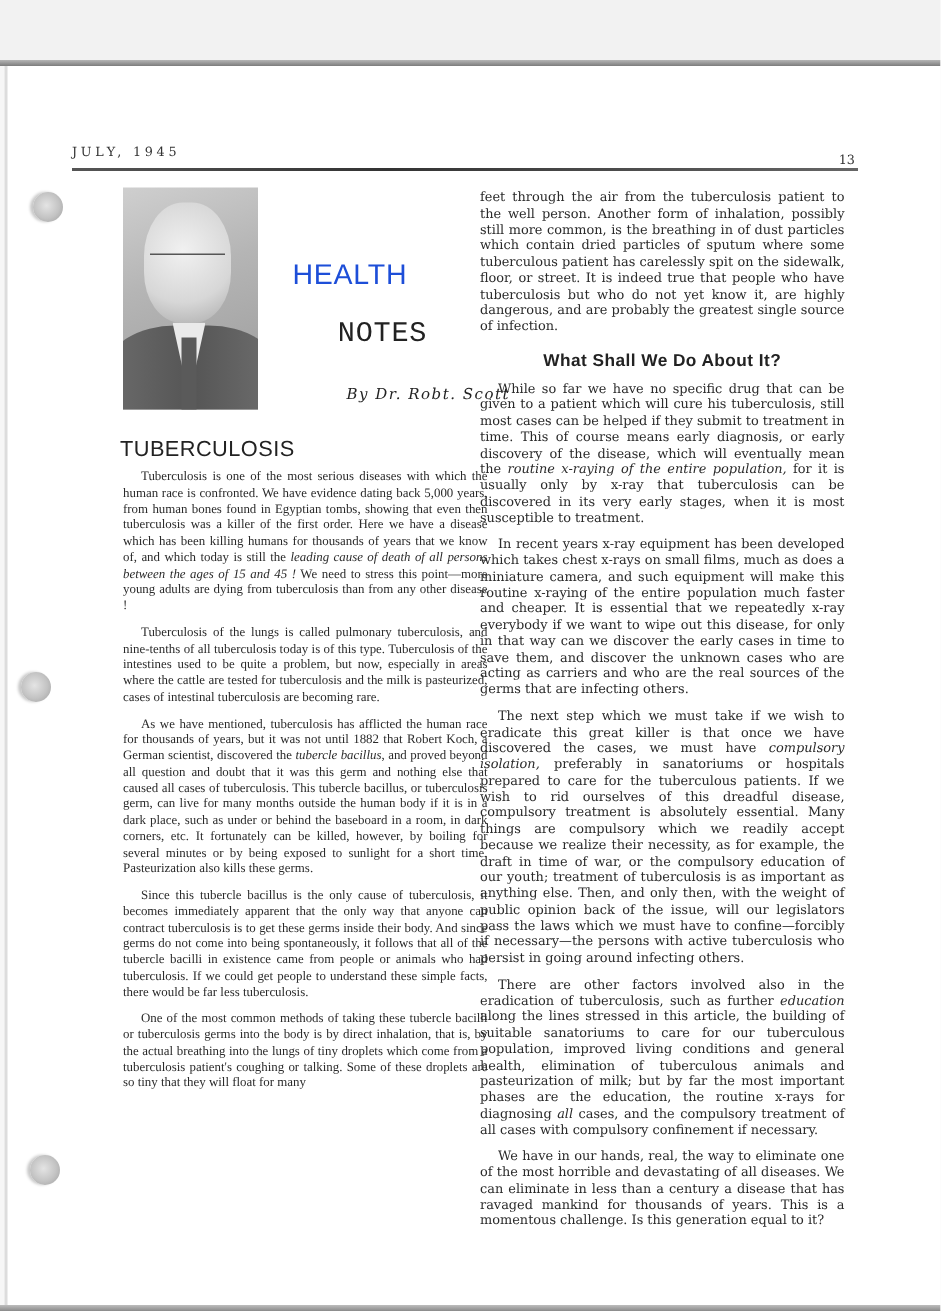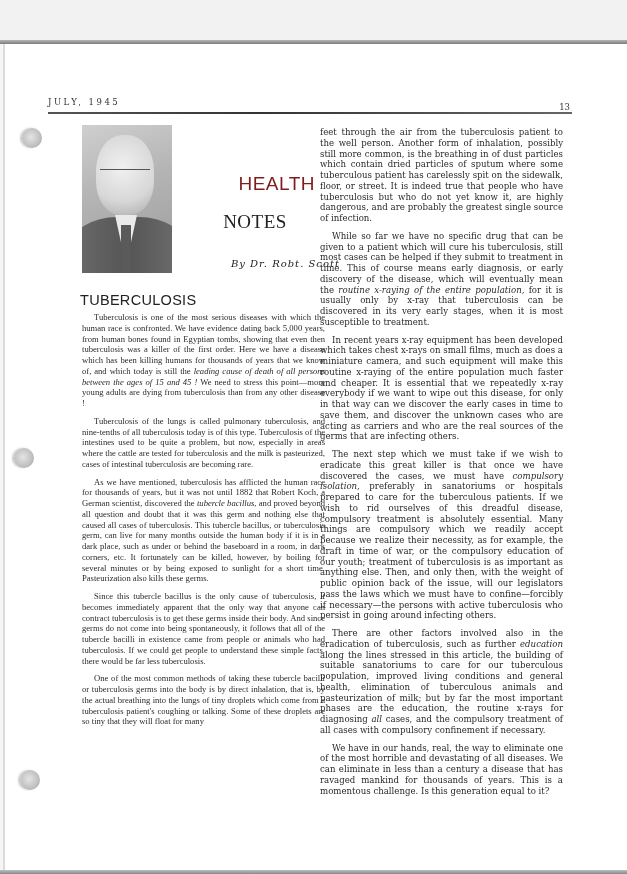--- a/index.html
+++ b/index.html
@@ -65,25 +65,25 @@
     background:#eaeaea;
     clip-path:polygon(0 0,100% 0,60% 100%,40% 100%);
   }
   .portrait .tie {
     position:absolute; left:39px; top:100px; width:10px; height:50px;
     background:#5a5a5a;
   }
   .health {
     position:absolute; left:195px; top:173px; width:120px;
     font-family:"Liberation Sans", sans-serif; font-size:19px; letter-spacing:0.5px;
-    text-align:right; color:#7f1d1d;
+    text-align:left; color:#1d4ed8;
   }
   .notes {
     position:absolute; left:195px; top:211px; width:120px;
-    font-family:Liberation Serif, serif; font-size:19px; letter-spacing:0.5px;
+    font-family:Liberation Mono, monospace; font-size:19px; letter-spacing:0.5px;
     text-align:center; color:#222;
   }
   .byline {
     position:absolute; left:200px; top:258px; width:140px;
     font-size:10px; font-style:italic; letter-spacing:1px; text-align:right;
   }
   .title {
     position:absolute; left:80px; top:292px; width:240px;
     font-family:"Liberation Sans", sans-serif; font-size:14.5px; text-align:left; letter-spacing:0.3px;
   }
@@ -136,20 +136,21 @@
 <div class="col col-left">
     <p><span>Tuberculosis is one of the most serious diseases with which the human race is confronted. We have evidence dating back 5,000 years, from human bones found in Egyptian tombs, showing that even then tuberculosis was a killer of the first order. Here we have a disease which has been killing humans for thousands of years that we know of, and which today is still the </span><em>leading cause of death of all persons between the ages of 15 and 45 !</em><span> We need to stress this point—more young adults are dying from tuberculosis than from any other disease !</span></p>
     <p><span>Tuberculosis of the lungs is called pulmonary tuberculosis, and nine-tenths of all tuberculosis today is of this type. Tuberculosis of the intestines used to be quite a problem, but now, especially in areas where the cattle are tested for tuberculosis and the milk is pasteurized, cases of intestinal tuberculosis are becoming rare.</span></p>
     <p><span>As we have mentioned, tuberculosis has afflicted the human race for thousands of years, but it was not until 1882 that Robert Koch, a German scientist, discovered the </span><em>tubercle bacillus</em><span>, and proved beyond all question and doubt that it was this germ and nothing else that caused all cases of tuberculosis. This tubercle bacillus, or tuberculosis germ, can live for many months outside the human body if it is in a dark place, such as under or behind the baseboard in a room, in dark corners, etc. It fortunately can be killed, however, by boiling for several minutes or by being exposed to sunlight for a short time. Pasteurization also kills these germs.</span></p>
     <p><span>Since this tubercle bacillus is the only cause of tuberculosis, it becomes immediately apparent that the only way that anyone can contract tuberculosis is to get these germs inside their body. And since germs do not come into being spontaneously, it follows that all of the tubercle bacilli in existence came from people or animals who had tuberculosis. If we could get people to understand these simple facts, there would be far less tuberculosis.</span></p>
     <p><span>One of the most common methods of taking these tubercle bacilli or tuberculosis germs into the body is by direct inhalation, that is, by the actual breathing into the lungs of tiny droplets which come from a tuberculosis patient's coughing or talking. Some of these droplets are so tiny that they will float for many</span></p>
   </div>
 
 <div class="col col-right">
   <p class="noindent"><span>feet through the air from the tuberculosis patient to the well person. Another form of inhalation, possibly still more common, is the breathing in of dust particles which contain dried particles of sputum where some tuberculous patient has carelessly spit on the sidewalk, floor, or street. It is indeed true that people who have tuberculosis but who do not yet know it, are highly dangerous, and are probably the greatest single source of infection.</span></p>
+  <div class="subhead">What Shall We Do About It?</div>
   <div>
       <p><span>While so far we have no specific drug that can be given to a patient which will cure his tuberculosis, still most cases can be helped if they submit to treatment in time. This of course means early diagnosis, or early discovery of the disease, which will eventually mean the </span><em>routine x-raying of the entire population,</em><span> for it is usually only by x-ray that tuberculosis can be discovered in its very early stages, when it is most susceptible to treatment.</span></p>
       <p><span>In recent years x-ray equipment has been developed which takes chest x-rays on small films, much as does a miniature camera, and such equipment will make this routine x-raying of the entire population much faster and cheaper. It is essential that we repeatedly x-ray everybody if we want to wipe out this disease, for only in that way can we discover the early cases in time to save them, and discover the unknown cases who are acting as carriers and who are the real sources of the germs that are infecting others.</span></p>
       <p><span>The next step which we must take if we wish to eradicate this great killer is that once we have discovered the cases, we must have </span><em>compulsory isolation,</em><span> preferably in sanatoriums or hospitals prepared to care for the tuberculous patients. If we wish to rid ourselves of this dreadful disease, compulsory treatment is absolutely essential. Many things are compulsory which we readily accept because we realize their necessity, as for example, the draft in time of war, or the compulsory education of our youth; treatment of tuberculosis is as important as anything else. Then, and only then, with the weight of public opinion back of the issue, will our legislators pass the laws which we must have to confine—forcibly if necessary—the persons with active tuberculosis who persist in going around infecting others.</span></p>
       <p><span>There are other factors involved also in the eradication of tuberculosis, such as further </span><em>education</em><span> along the lines stressed in this article, the building of suitable sanatoriums to care for our tuberculous population, improved living conditions and general health, elimination of tuberculous animals and pasteurization of milk; but by far the most important phases are the education, the routine x-rays for diagnosing </span><em>all</em><span> cases, and the compulsory treatment of all cases with compulsory confinement if necessary.</span></p>
       <p><span>We have in our hands, real, the way to eliminate one of the most horrible and devastating of all diseases. We can eliminate in less than a century a disease that has ravaged mankind for thousands of years. This is a momentous challenge. Is this generation equal to it?</span></p>
     </div>
 </div>
 
 <div class="bottom-edge"></div>

